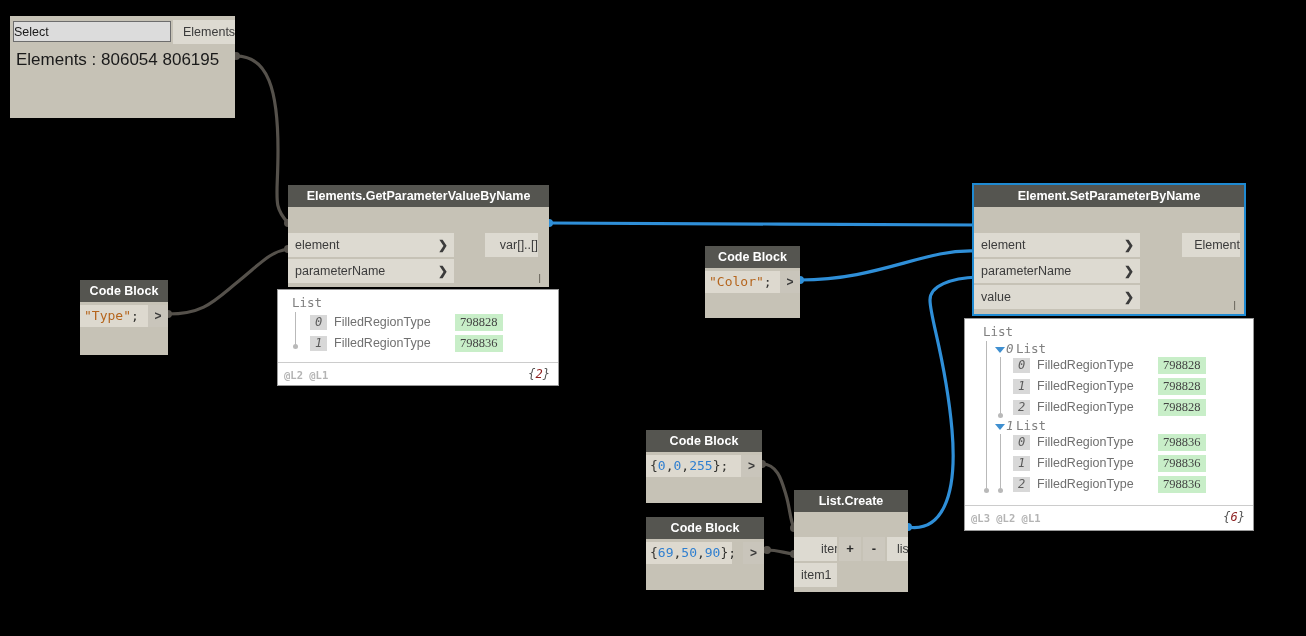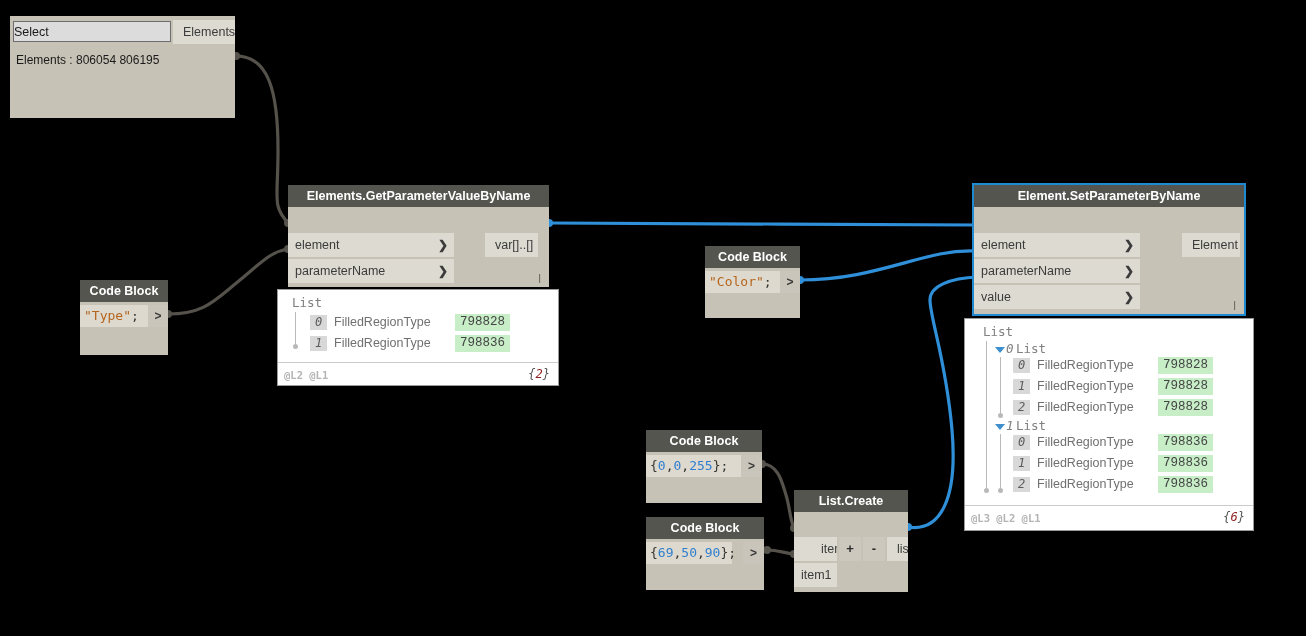--- a/index.html
+++ b/index.html
@@ -62,21 +62,21 @@
   }
   .port .chev {
     position: absolute;
     right: 6px;
     top: 0;
     font-size: 12px;
     font-weight: bold;
     color: #3b3b3b;
   }
   .port.out {
-    text-align: left;
+    text-align: right;
     padding-left: 10px;
     padding-right: 0;
   }
   .node-footer-bar {
     position: absolute;
     right: 8px;
     bottom: 2px;
     color: #6e6a60;
     font-size: 12px;
     line-height: 12px;
@@ -88,21 +88,21 @@
     border: 1px solid #6d6d6d;
     color: #1a1a1a;
     font-size: 12.5px;
     text-align: left;
     line-height: 20px;
     box-sizing: border-box;
   }
   .sme-text {
     position: absolute;
     color: #1a1a1a;
-    font-size: 12px;
+    font-size: 17px;
     line-height: 14px;
     white-space: nowrap;
   }
   
   .cb-line {
     position: absolute;
     background: #ddd9cf;
     font-family: "DejaVu Sans Mono", "Liberation Mono", monospace;
     font-size: 13px;
     line-height: 22px;
@@ -178,21 +178,21 @@
   }
   .pv-val {
     position: absolute;
     background: #c8eec8;
     color: #444444;
     font-size: 12.5px;
     line-height: 17px;
     height: 17px;
     padding: 0 5px;
     white-space: nowrap;
-    font-family: Liberation Mono, monospace;
+    font-family: Liberation Serif, serif;
   }
   .pv-stem {
     position: absolute;
     width: 1px;
     background: #b9b9b9;
   }
   .pv-dot {
     position: absolute;
     width: 5px;
     height: 5px;

